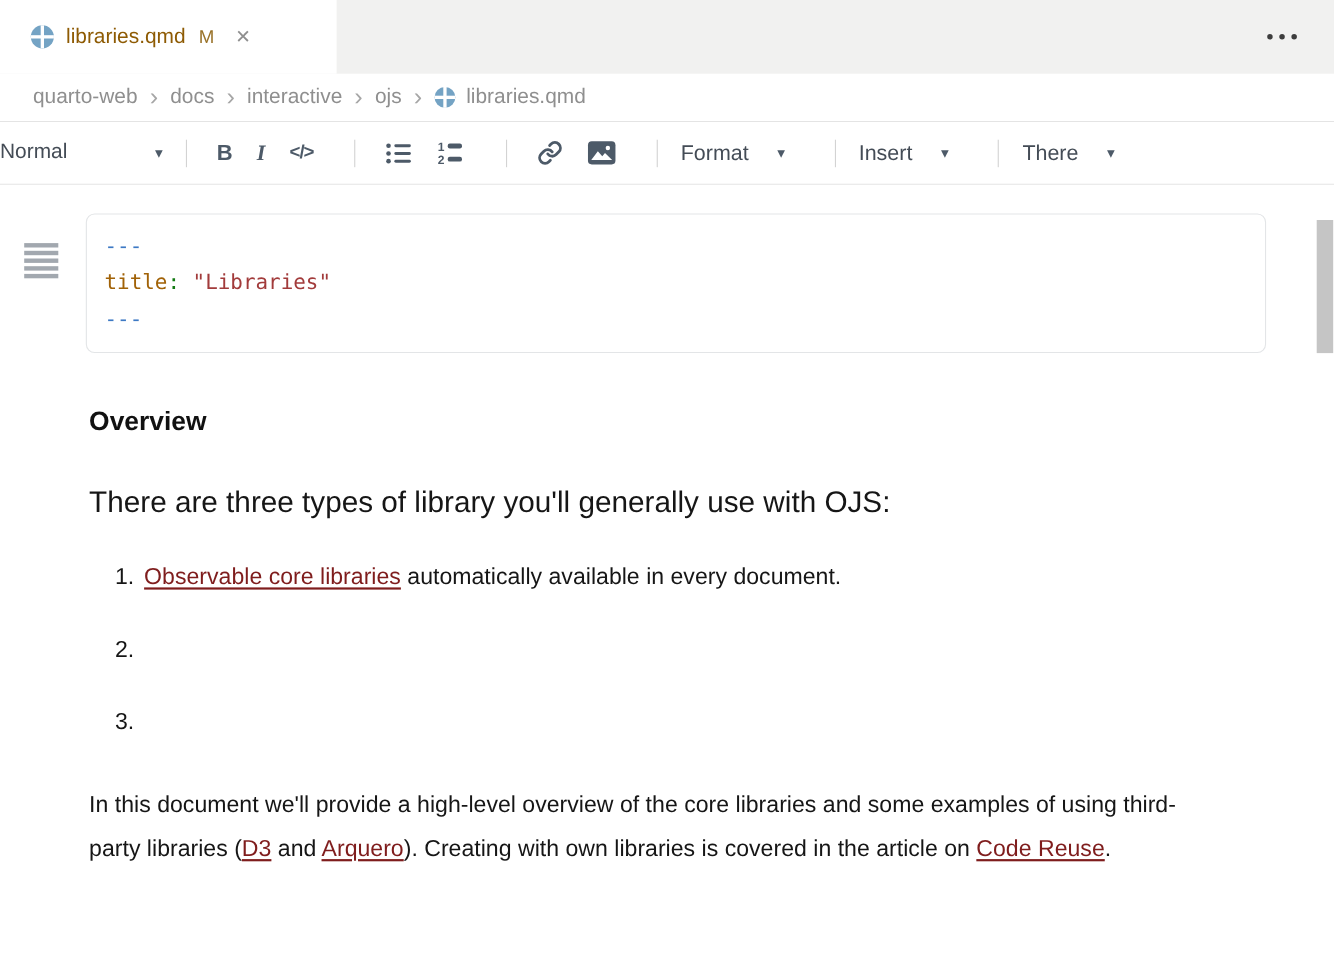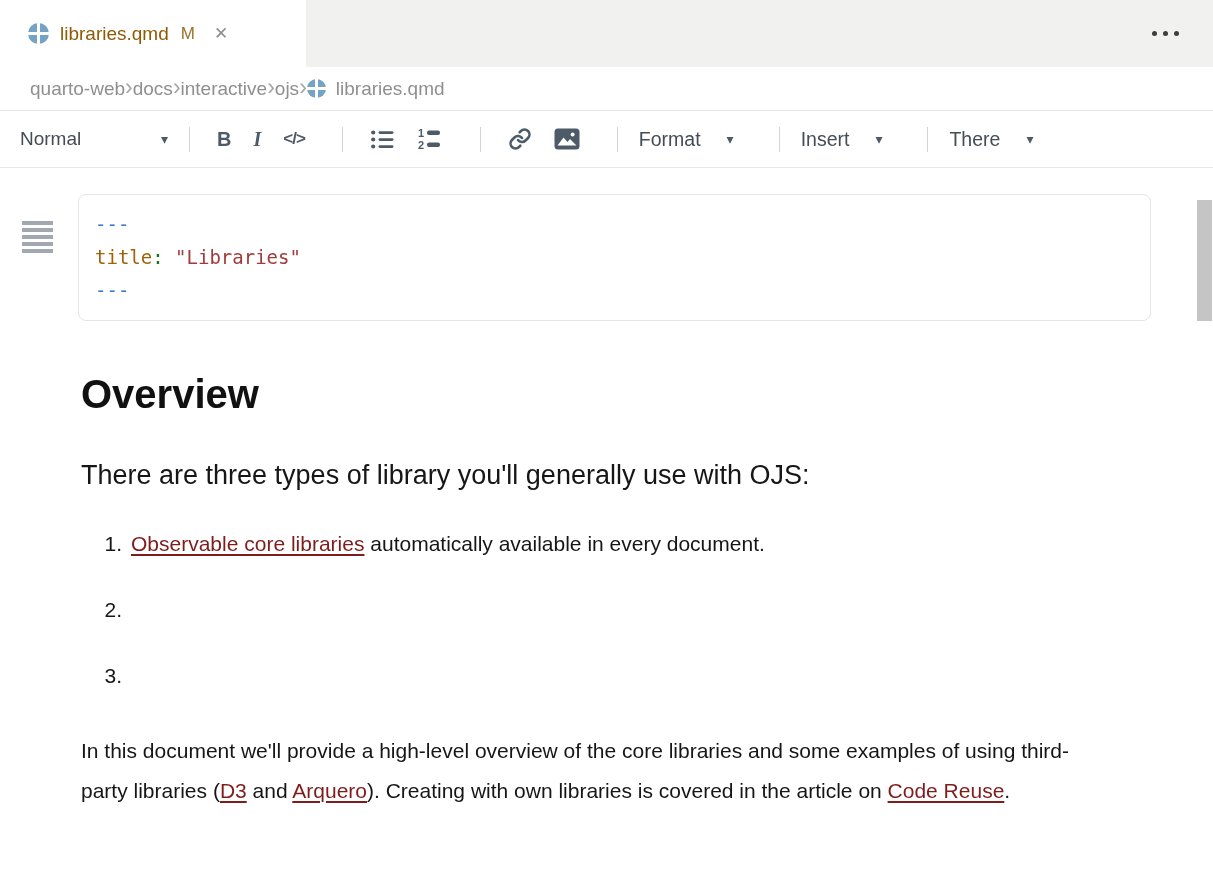--- a/index.html
+++ b/index.html
@@ -17,28 +17,28 @@
 
   
   .qicon { width:21px; height:21px; border-radius:50%; background:#74a3c4; position:relative; flex:0 0 auto; }
   .qicon::before { content:""; position:absolute; left:0; right:0; top:9px; height:3px; background:#fff; }
   .qicon::after  { content:""; position:absolute; top:0; bottom:0; left:9px; width:3px; background:#fff; }
   .qicon.small { width:19px; height:19px; }
   .qicon.small::before { top:8px; }
   .qicon.small::after { left:8px; }
 
   
-  .breadcrumb { height:44px; background:#fff; display:flex; align-items:center; padding-left:30px; 
+  .breadcrumb { height:44px; background:#fff; display:flex; align-items:center; padding-left:30px; gap:11px;
                 color:#8f8f8f; font-size:19px; border-bottom:1px solid #e4e4e4; }
   .crumb { white-space:nowrap; }
   .crumb-sep { color:#a6a6a6; font-size:23px; line-height:1; padding-bottom:3px; }
   .crumb-file { display:flex; align-items:center; gap:10px; }
 
   
-  .toolbar { height:57px; background:#fff; display:flex; align-items:center; padding-left:20px;
+  .toolbar { height:57px; background:#fff; display:flex; align-items:center; 
              border-bottom:1px solid #e7e7e7; color:#444c56; }
   .tb-select { width:148px; display:flex; align-items:center; justify-content:space-between; font-size:19px; cursor:pointer; }
   .caret { color:#4d5a68; font-size:14px; }
   .tb-div { width:1px; height:25px; background:#d3d3d3; margin:0 21px; }
   .tb-btn { background:none; border:none; cursor:pointer; color:#4d5a68; display:flex; align-items:center; justify-content:center;
             padding:4px 6px; margin-right:10px; }
   .tb-btn.txt-b { font-weight:800; font-size:20px; font-family:"Liberation Sans",sans-serif; }
   .tb-btn.txt-i { font-style:italic; font-weight:700; font-size:20px; font-family:"Liberation Serif",serif; }
   .tb-btn.txt-code { font-weight:700; font-size:17px; letter-spacing:-1px; }
   .tb-menu { display:flex; align-items:center; gap:26px; font-size:19.5px; cursor:pointer; margin-right:24px; }
@@ -53,21 +53,21 @@
   .yaml-block { margin:26px 62px 0 78px; border:1px solid #e3e5e7; border-radius:8px;
                 padding:13px 16px; font-family:"DejaVu Sans Mono", monospace;
                 font-size:19px; line-height:33px; cursor:text; }
   .tok-delim { color:#3d79c4; }
   .tok-key   { color:#a16207; }
   .tok-colon { color:#137a13; }
   .tok-str   { color:#a23b3b; }
   .tok-plain { color:#1a1a1a; }
 
   .doc { margin:0 62px 0 81px; color:#161616; }
-  .doc-heading { font-size:40px; font-weight:700; color:#111; margin-top:49px; line-height:1.2; }
+  .doc-heading { font-size:24px; font-weight:700; color:#111; margin-top:49px; line-height:1.2; }
   .doc-intro { font-size:27px; margin-top:42px; line-height:30px; }
   .doc-list { list-style:none; margin-top:39px; font-size:21px; }
   .doc-list li { display:flex; margin-bottom:36px; line-height:30px; }
   .li-num { width:50px; text-align:right; padding-right:9px; flex:0 0 auto; }
   .doc-outro { font-size:21px; margin-top:40px; line-height:40px; max-width:1010px; }
 
   a.link { color:#7f1d1d; text-decoration:underline; text-underline-offset:3px; text-decoration-thickness:1.5px; cursor:pointer; }
 
   
   .scroll-thumb { position:absolute; right:1px; top:6px; width:15px; height:121px; background:#c5c5c5; cursor:pointer; }

